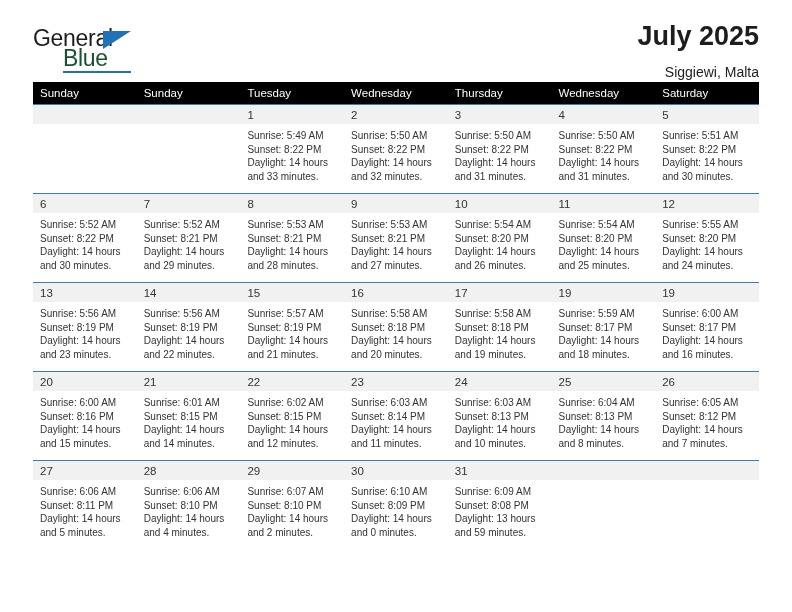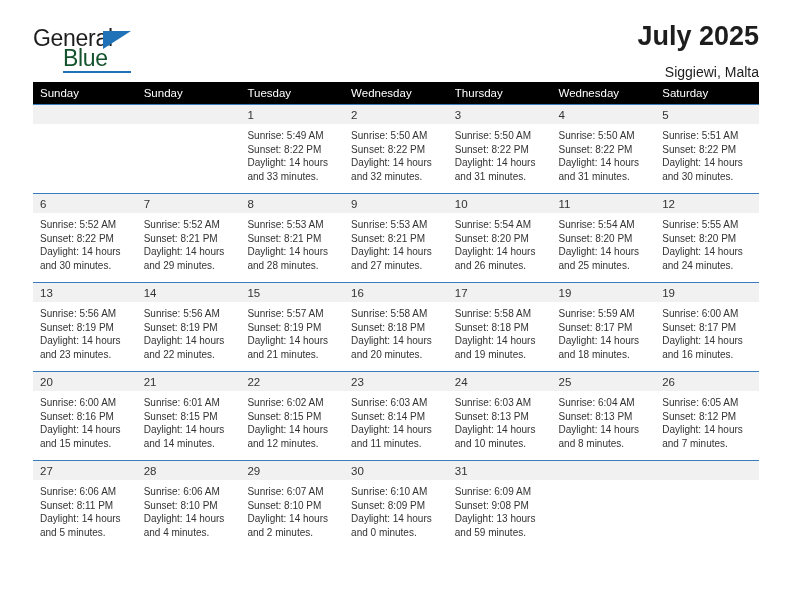--- a/index.html
+++ b/index.html
@@ -454,21 +454,21 @@
               <div>Sunrise: 6:10 AM</div>
               <div>Sunset: 8:09 PM</div>
               <div>Daylight: 14 hours</div>
               <div>and 0 minutes.</div>
             </div>
           </td>
           <td>
             <div class="daynum">31</div>
             <div class="info">
               <div>Sunrise: 6:09 AM</div>
-              <div>Sunset: 9:08 PM</div>
+              <div>Sunset: 8:08 PM</div>
               <div>Daylight: 13 hours</div>
               <div>and 59 minutes.</div>
             </div>
           </td>
           <td class="empty">
             <div class="daynum"></div>
           </td>
           <td class="empty">
             <div class="daynum"></div>
           </td>

